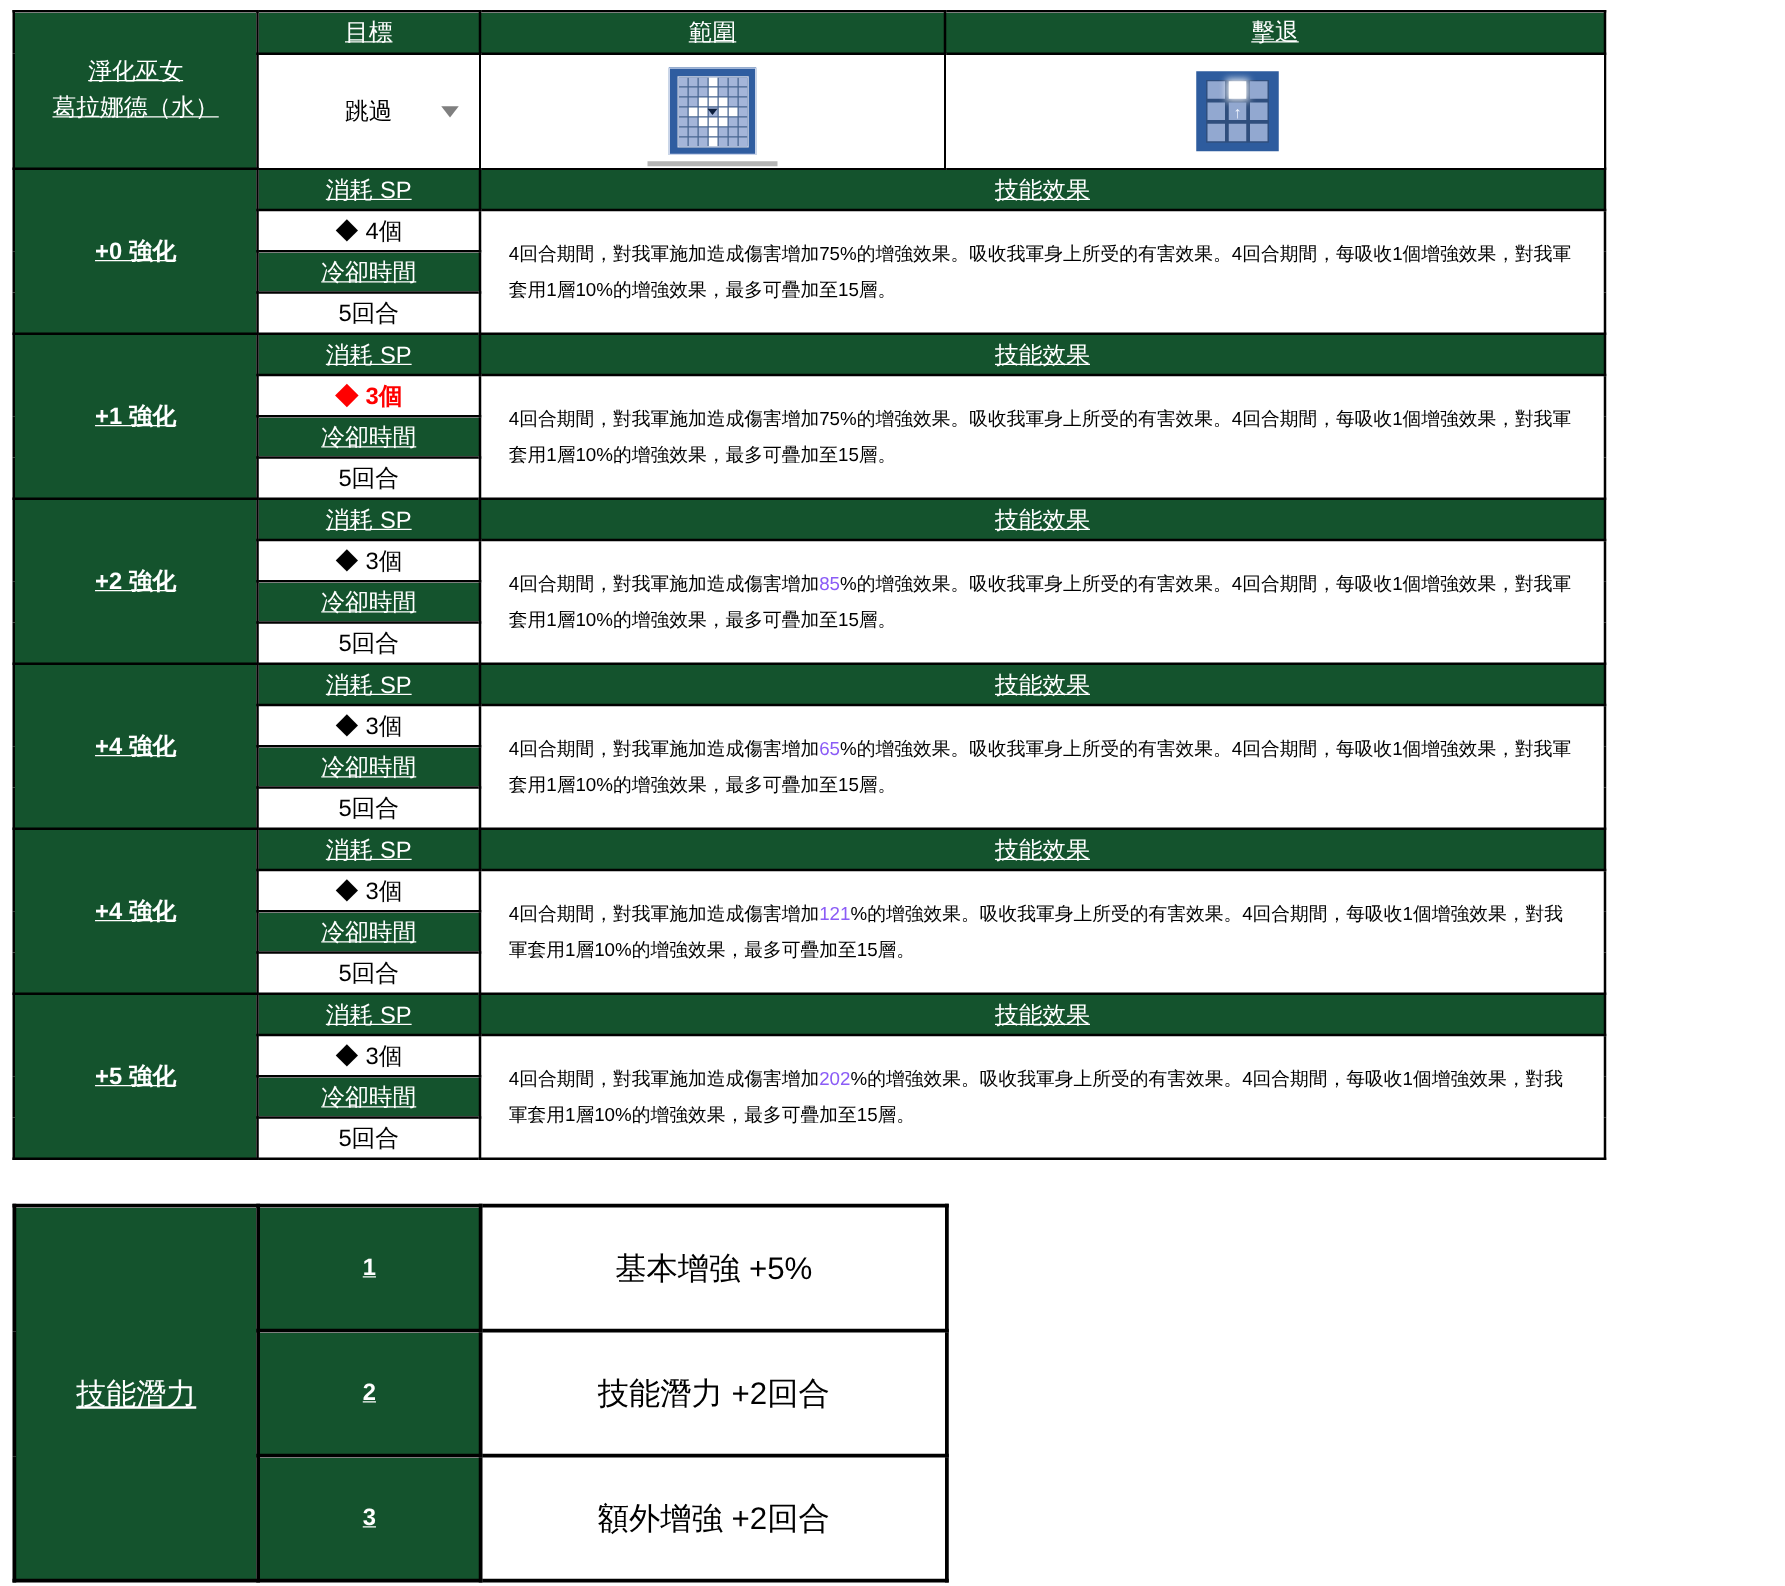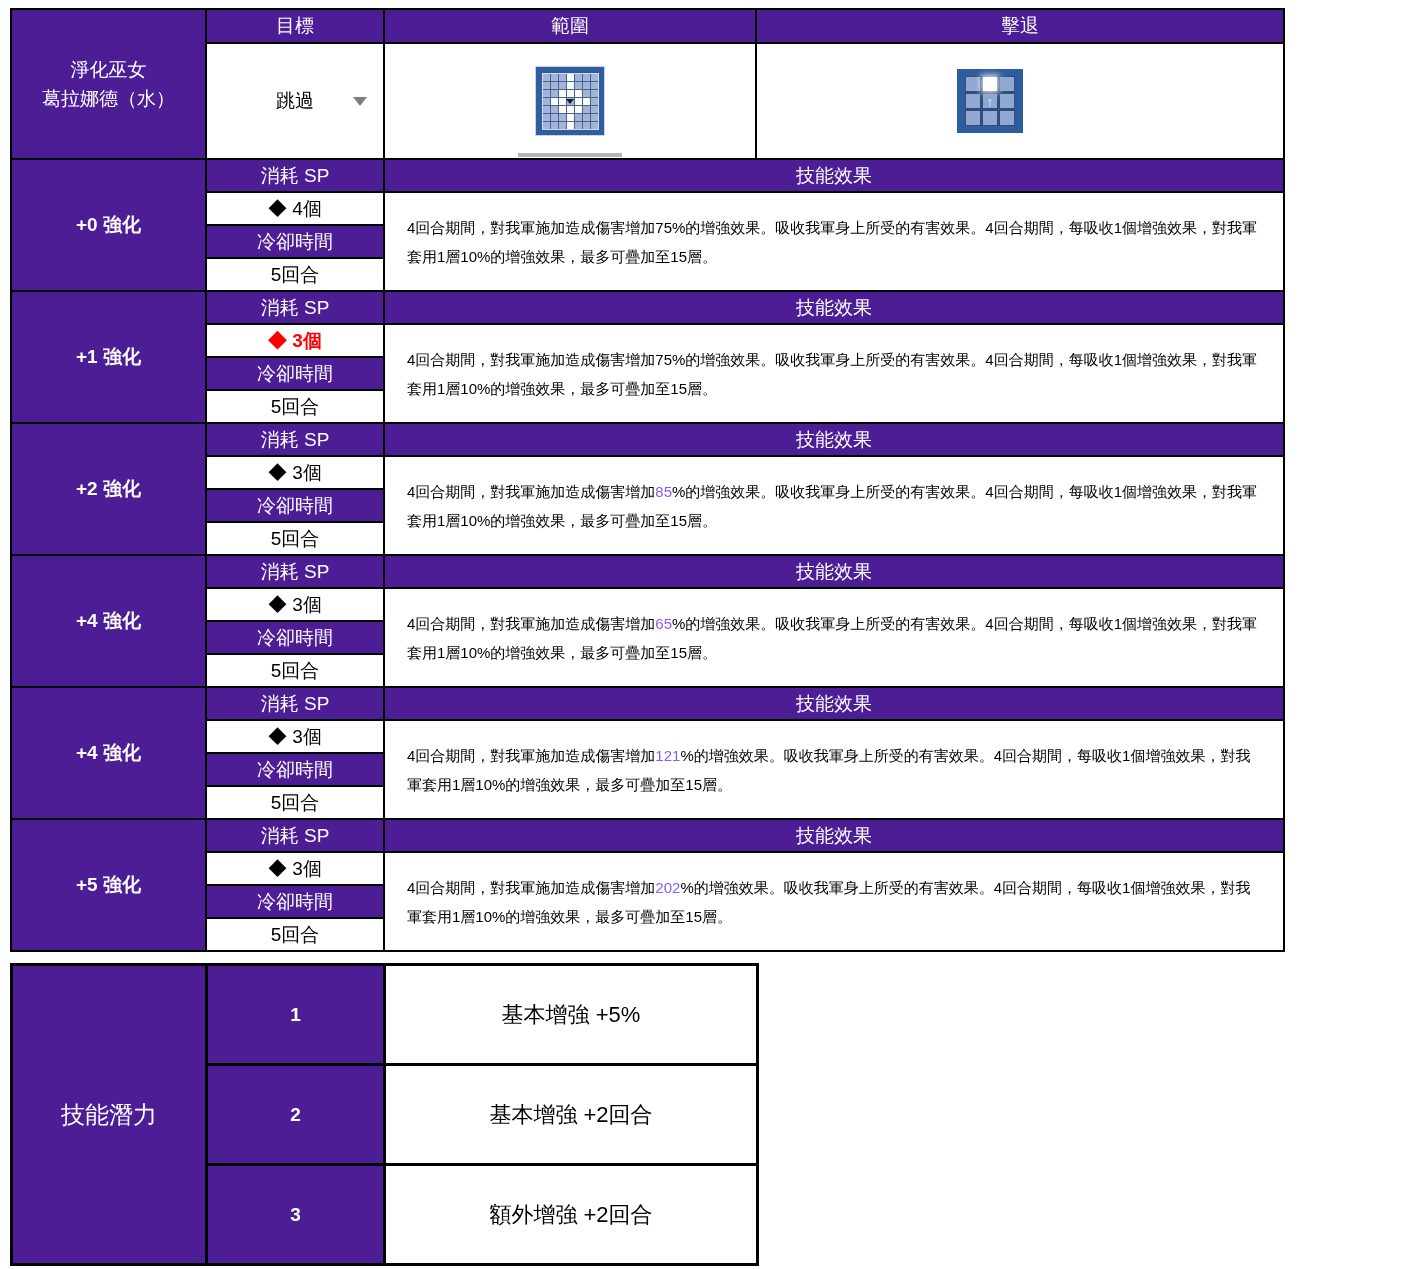--- a/index.html
+++ b/index.html
@@ -3,33 +3,33 @@
 <meta charset="utf-8">
 <style>
   html,body{margin:0;padding:0;background:#fff;}
   body{width:1428px;height:1269px;position:relative;font-family:"Liberation Sans",sans-serif;color:#000;}
   table{border-collapse:collapse;table-layout:fixed;position:absolute;}
   .t1{left:10px;top:8px;width:1273px;}
   .t2{left:10px;top:963px;width:746px;}
   .t1 td{border:2px solid #000;overflow:hidden;}
   .t2 td{border:3px solid #000;overflow:hidden;}
   td{vertical-align:middle;}
-  .blue{background:#4c1d95;color:#fff;text-align:center;}
+  .blue{background:#14532d;color:#fff;text-align:center;text-decoration:underline;}
   .white{background:#fff;color:#000;text-align:center;}
   .hd{font-size:19px;}
   .name-cell{font-size:19px;line-height:29px;}
   .lvl{font-size:19px;font-weight:700;margin-left:12px;}
   .val{font-size:19px;}
   tr.hdr{height:34px;}
-  tr.icons{height:116px;}
+  tr.icons{height:92px;}
   tr.sub{height:33px;}
   .t2 tr{height:100px;}
   .pot-title{font-size:24px;}
   .pot-num{font-size:19px;font-weight:700;}
-  .pot-effect{font-size:22px;}
+  .pot-effect{font-size:25px;}
   .effect-cell{text-align:left;}
   .effect-cell p{margin:13px;padding:2px 8px;font-size:15px;line-height:29px;}
   .red{color:#8b5cf6;}
   .red-bold{color:#ff0000;font-weight:700;}
   
   .target-cell{position:relative;font-size:19px;}
   .dd-arrow{position:absolute;right:16px;top:50%;margin-top:-4px;width:0;height:0;
     border-left:7px solid transparent;border-right:7px solid transparent;border-top:9px solid #7f7f7f;}
   
   .icon-cell{position:relative;}
@@ -270,20 +270,20 @@
       <col style="width:373px">
     </colgroup>
   <tbody>
   <tr>
     <td class="blue pot-title" rowspan="3">技能潛力</td>
     <td class="blue pot-num">1</td>
     <td class="white pot-effect">基本增強 +5%</td>
   </tr>
   <tr>
     <td class="blue pot-num">2</td>
-    <td class="white pot-effect">基本增強 +2回合</td>
+    <td class="white pot-effect">技能潛力 +2回合</td>
   </tr>
   <tr>
     <td class="blue pot-num">3</td>
     <td class="white pot-effect">額外增強 +2回合</td>
   </tr>
   </tbody>
 </table>
 
 </body></html>

